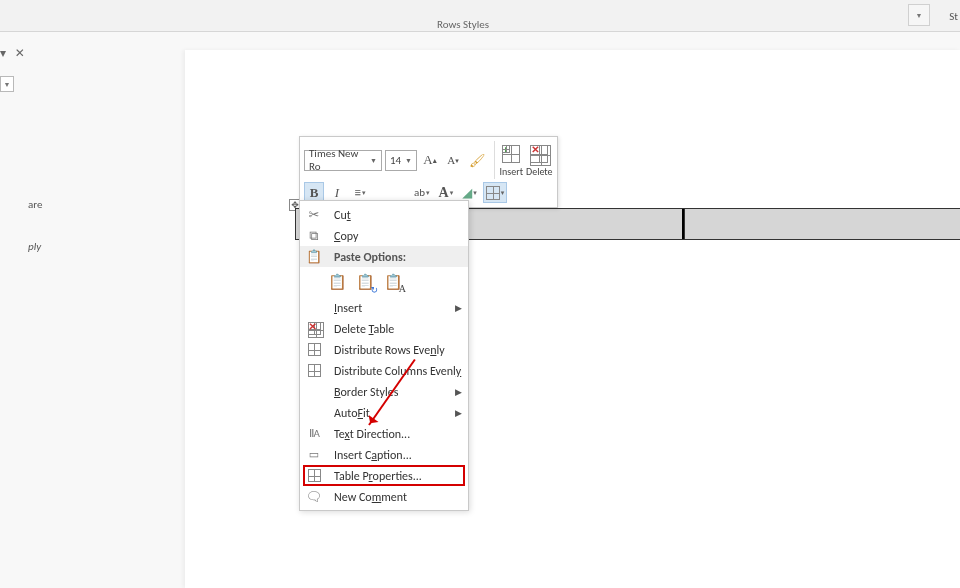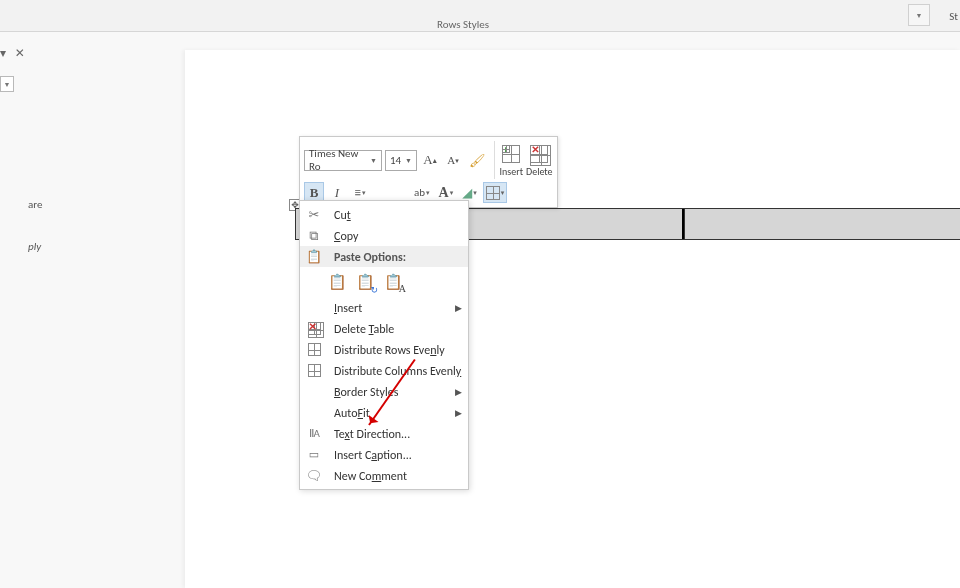--- a/index.html
+++ b/index.html
@@ -231,20 +231,29 @@
   <div class="ctx-item">
     <div class="ctx-ic" style="font-size:11px;letter-spacing:-1px;text-align:right;">ⅡA</div>
     <div class="ctx-lbl"><span>Te</span><u class="acc">x</u><span>t Direction...</span></div>
   </div>
 
   <div class="ctx-item">
     <div class="ctx-ic" style="font-size:11px;">▭</div>
     <div class="ctx-lbl"><span>Insert C</span><u class="acc">a</u><span>ption...</span></div>
   </div>
 
+  <div class="ctx-item">
+    <div class="ctx-hl"></div>
+    <div class="ctx-ic">
+        <span class="grid-ic" style="width:13px;height:13px;">
+          <span></span>
+        </span>
+      </div>
+    <div class="ctx-lbl"><span>Table P</span><u class="acc">r</u><span>operties...</span></div>
+  </div>
 
   <div class="ctx-item">
     <div class="ctx-ic">🗨</div>
     <div class="ctx-lbl"><span>New Co</span><u class="acc">m</u><span>ment</span></div>
   </div>
 
 </div>
 
 <div class="arrow-line"></div>
 

